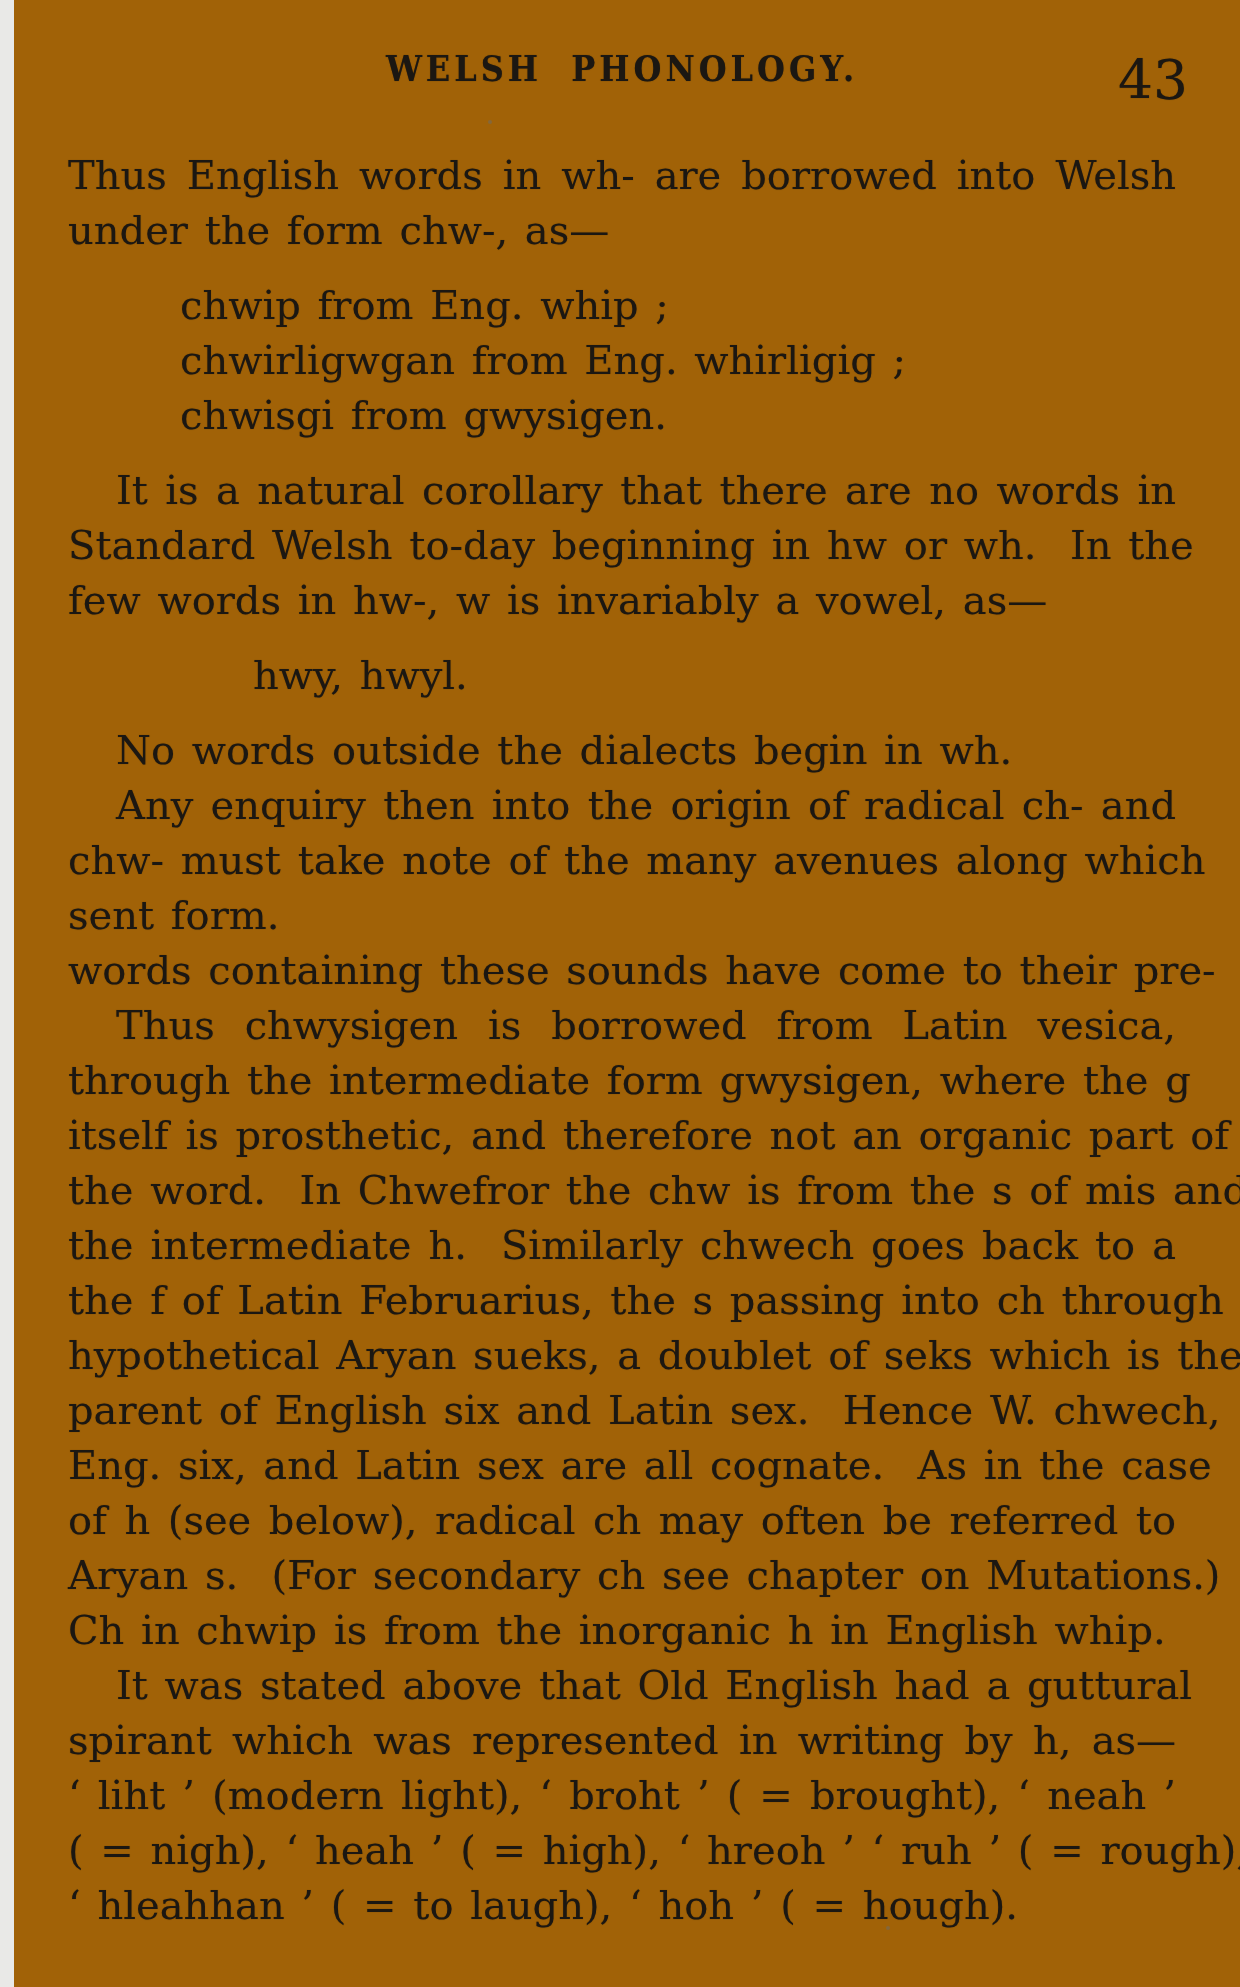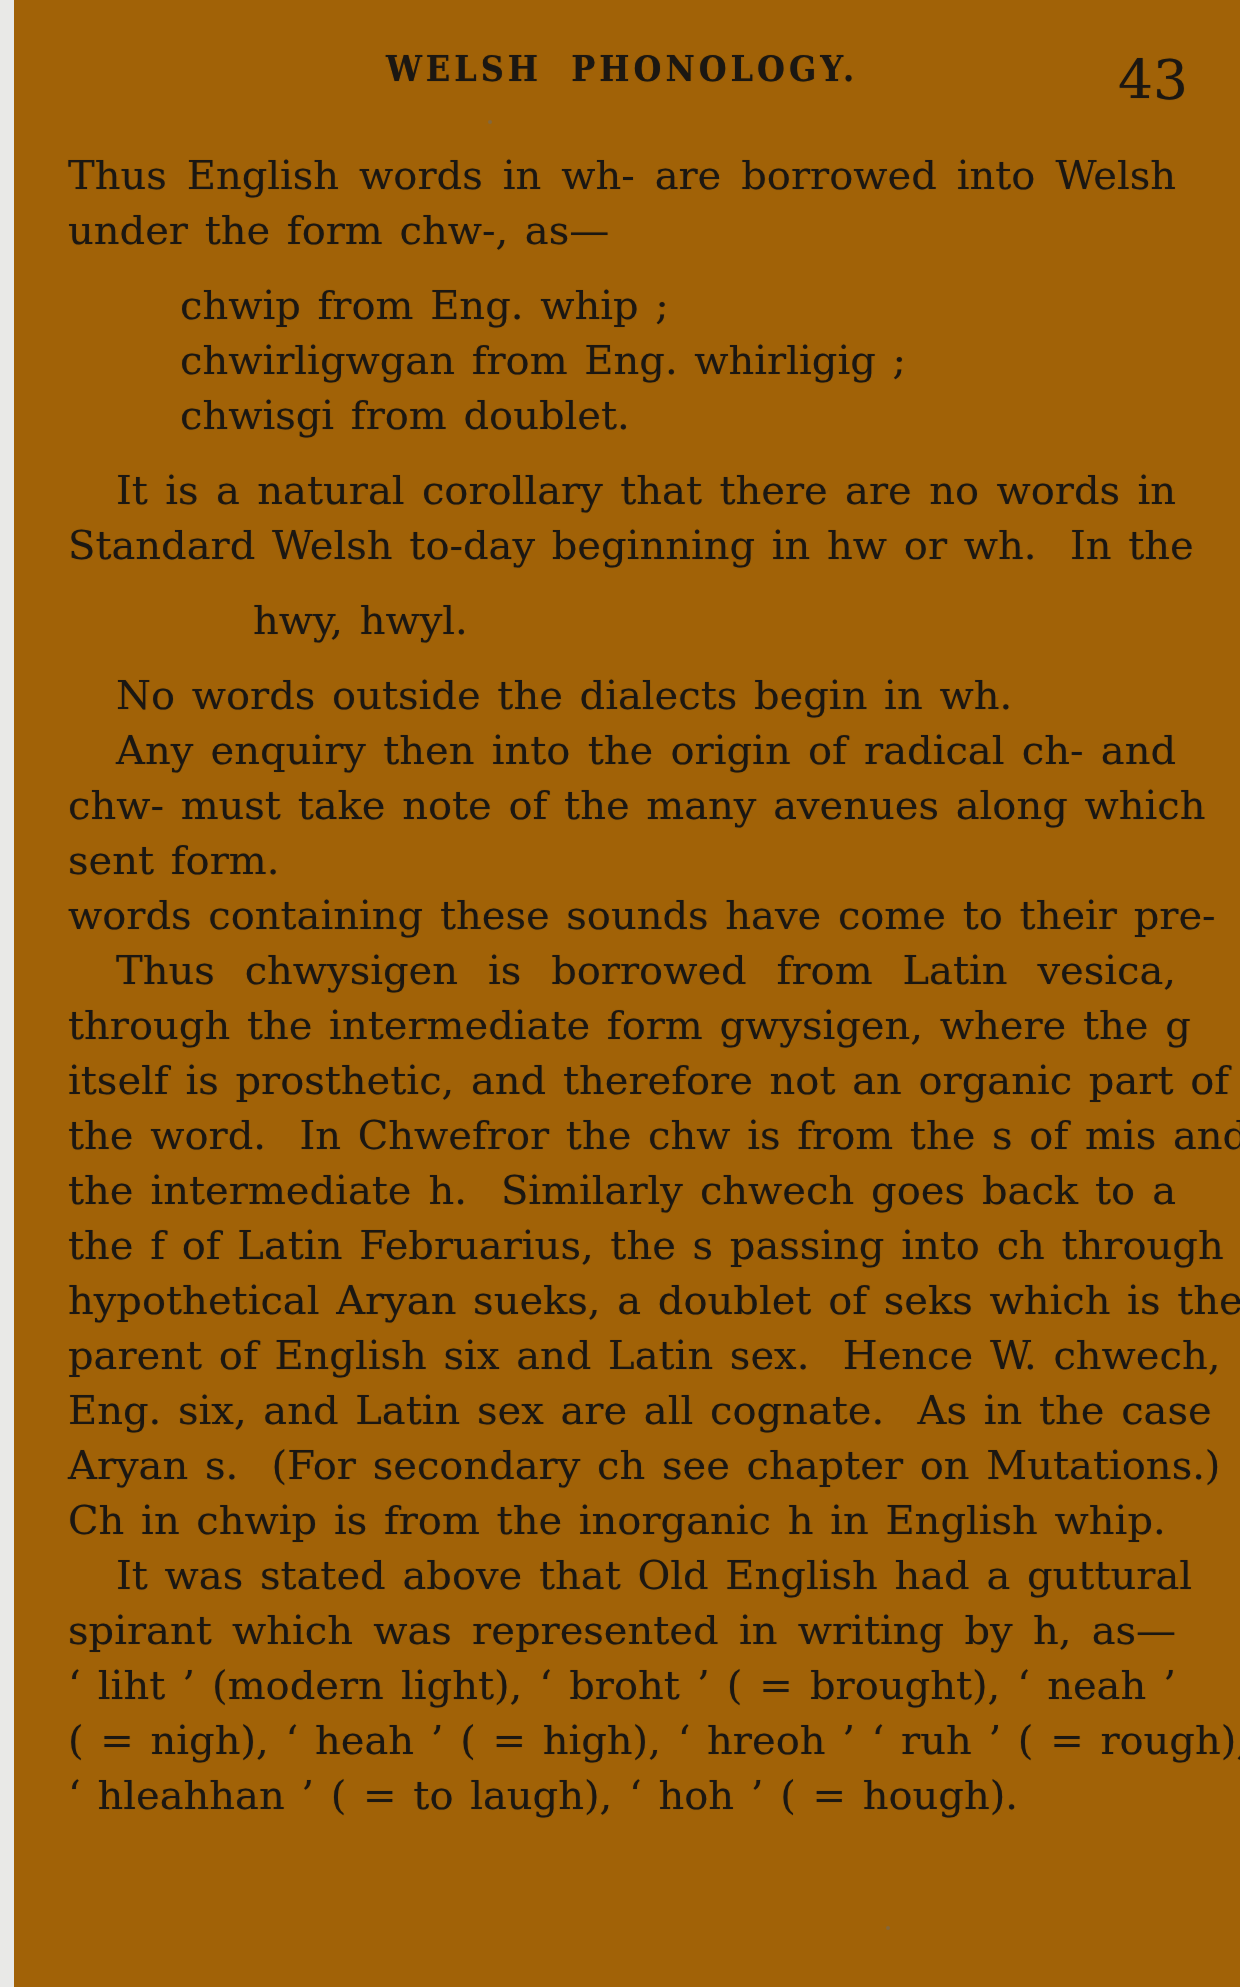--- a/index.html
+++ b/index.html
@@ -44,25 +44,26 @@
     <div class="pagenum">43</div>
   </div>
   <div class="content">
       <div class="para body">
         <div class="line j"><span>Thus English words in </span><span class="it">wh-</span><span> are borrowed into Welsh</span></div>
         <div class="line"><span>under the form </span><span class="it">chw-</span><span>, as—</span></div>
       </div>
       <div class="para example">
         <div class="line"><span>chwip from Eng. </span><span class="it">whip</span><span> ;</span></div>
         <div class="line"><span>chwirligwgan from Eng. </span><span class="it">whirligig</span><span> ;</span></div>
-        <div class="line"><span>chwisgi from </span><span class="it">doublet</span><span>.</span></div>
+        <div class="line"><span>chwisgi from </span><span class="it">gwysigen</span><span>.</span></div>
       </div>
       <div class="para body indent">
         <div class="line j"><span>It is a natural corollary that there are no words in</span></div>
         <div class="line j"><span>Standard Welsh to-day beginning in </span><span class="it">hw</span><span> or </span><span class="it">wh</span><span>.&nbsp; In the</span></div>
+        <div class="line"><span>few words in </span><span class="it">hw-</span><span>, </span><span class="it">w</span><span> is invariably a vowel, as—</span></div>
       </div>
       <div class="para example-deep">
         <div class="line"><span>hwy, hwyl.</span></div>
       </div>
       <div class="para body indent">
         <div class="line"><span>No words outside the dialects begin in </span><span class="it">wh</span><span>.</span></div>
       </div>
       <div class="para body indent">
         <div class="line j"><span>Any enquiry then into the origin of radical </span><span class="it">ch-</span><span> and</span></div>
         <div class="line j"><span class="it">chw-</span><span> must take note of the many avenues along which</span></div>
@@ -72,20 +73,21 @@
       <div class="para body indent">
         <div class="line j"><span>Thus chwysigen is borrowed from Latin </span><span class="it">vesica</span><span>,</span></div>
         <div class="line j"><span>through the intermediate form gwysigen, where the </span><span class="it">g</span></div>
         <div class="line j"><span>itself is prosthetic, and therefore not an organic part of</span></div>
         <div class="line j"><span>the word.&nbsp; In Chwefror the </span><span class="it">chw</span><span> is from the </span><span class="it">s</span><span> of </span><span class="it">mis</span><span> and</span></div>
         <div class="line j"><span>the intermediate </span><span class="it">h</span><span>.&nbsp; Similarly chwech goes back to a</span></div>
         <div class="line j"><span>the </span><span class="it">f</span><span> of Latin </span><span class="it">Februarius</span><span>, the </span><span class="it">s</span><span> passing into </span><span class="it">ch</span><span> through</span></div>
         <div class="line j"><span>hypothetical Aryan </span><span class="it">sueks</span><span>, a doublet of </span><span class="it">seks</span><span> which is the</span></div>
         <div class="line j"><span>parent of English </span><span class="it">six</span><span> and Latin </span><span class="it">sex</span><span>.&nbsp; Hence W. chwech,</span></div>
         <div class="line j"><span>Eng. </span><span class="it">six</span><span>, and Latin </span><span class="it">sex</span><span> are all cognate.&nbsp; As in the case</span></div>
+        <div class="line j"><span>of </span><span class="it">h</span><span> (see below), radical </span><span class="it">ch</span><span> may often be referred to</span></div>
         <div class="line j"><span>Aryan </span><span class="it">s</span><span>.&nbsp; (For secondary </span><span class="it">ch</span><span> see chapter on Mutations.)</span></div>
         <div class="line"><span class="it">Ch</span><span> in chwip is from the inorganic </span><span class="it">h</span><span> in English w</span><span class="it">h</span><span>ip.</span></div>
       </div>
       <div class="para body indent">
         <div class="line j"><span>It was stated above that Old English had a guttural</span></div>
         <div class="line j"><span>spirant which was represented in writing by </span><span class="it">h</span><span>, as—</span></div>
         <div class="line j"><span>‘ liht ’ (modern </span><span class="it">light</span><span>), ‘ broht ’ ( = </span><span class="it">brought</span><span>), ‘ neah ’</span></div>
         <div class="line j"><span>( = </span><span class="it">nigh</span><span>), ‘ heah ’ ( = </span><span class="it">high</span><span>), ‘ hreoh ’ ‘ ruh ’ ( = </span><span class="it">rough</span><span>),</span></div>
         <div class="line"><span>‘ hleahhan ’ ( = </span><span class="it">to laugh</span><span>), ‘ hoh ’ ( = </span><span class="it">hough</span><span>).</span></div>
       </div>

